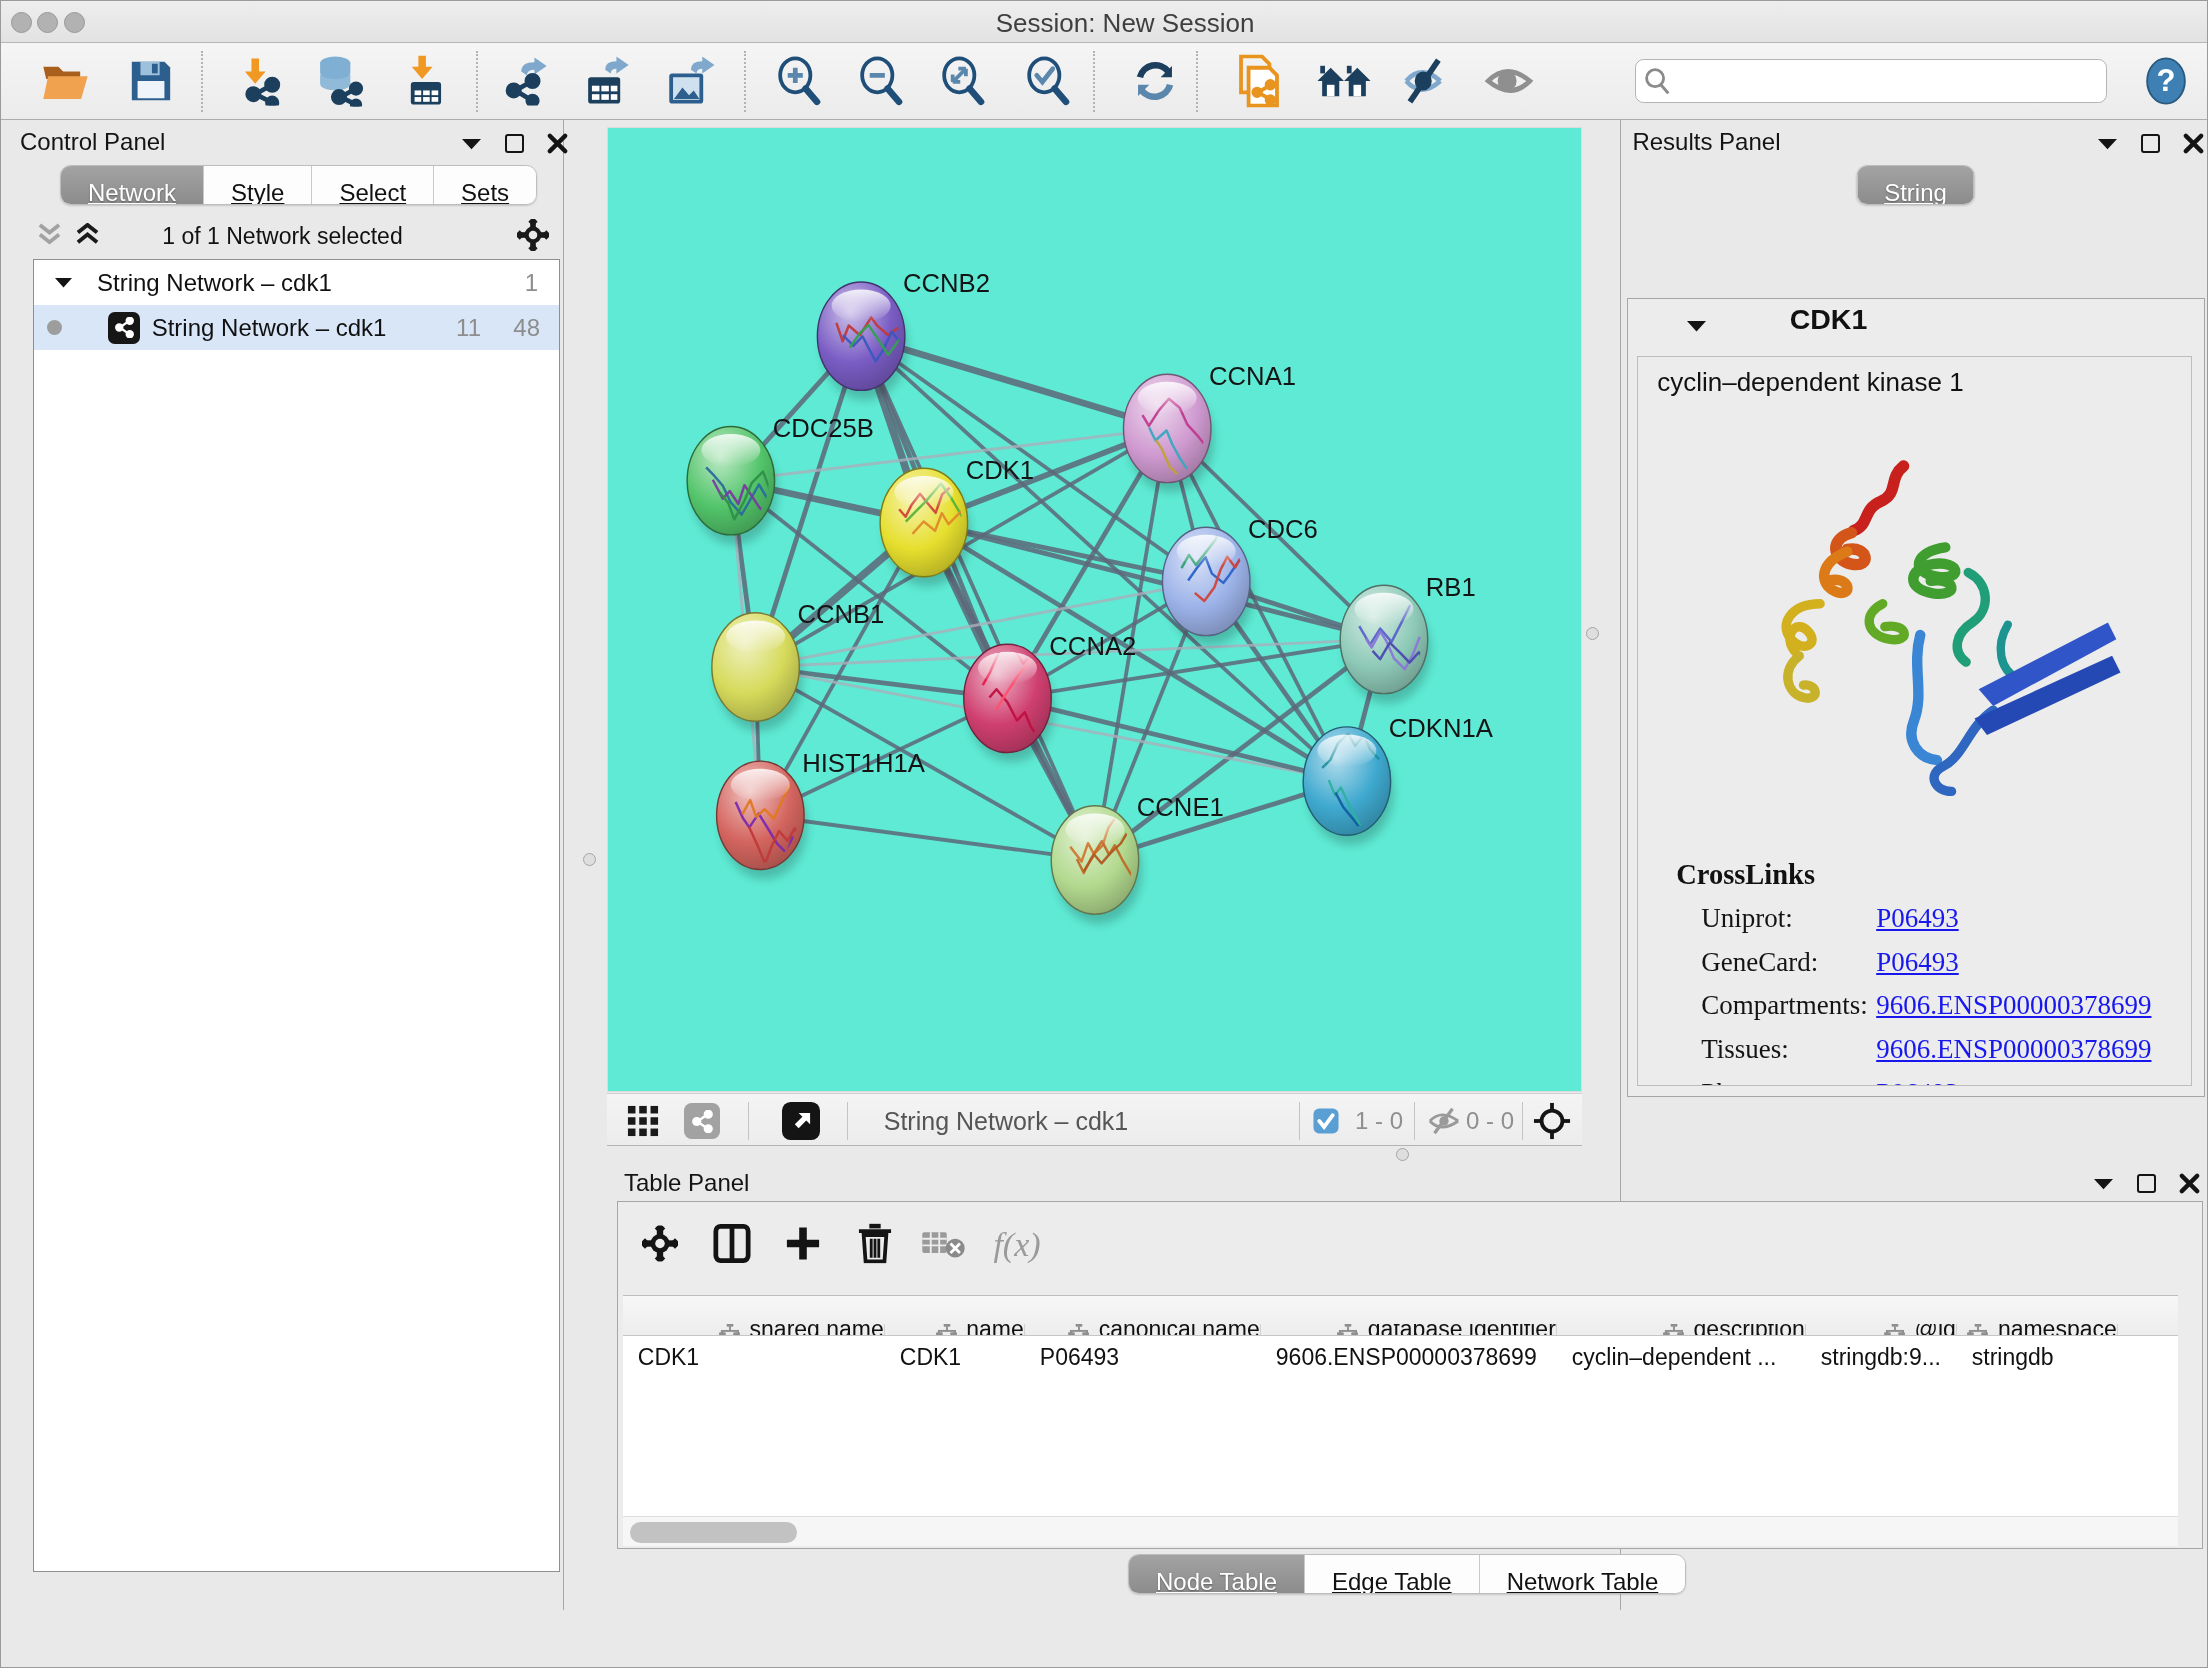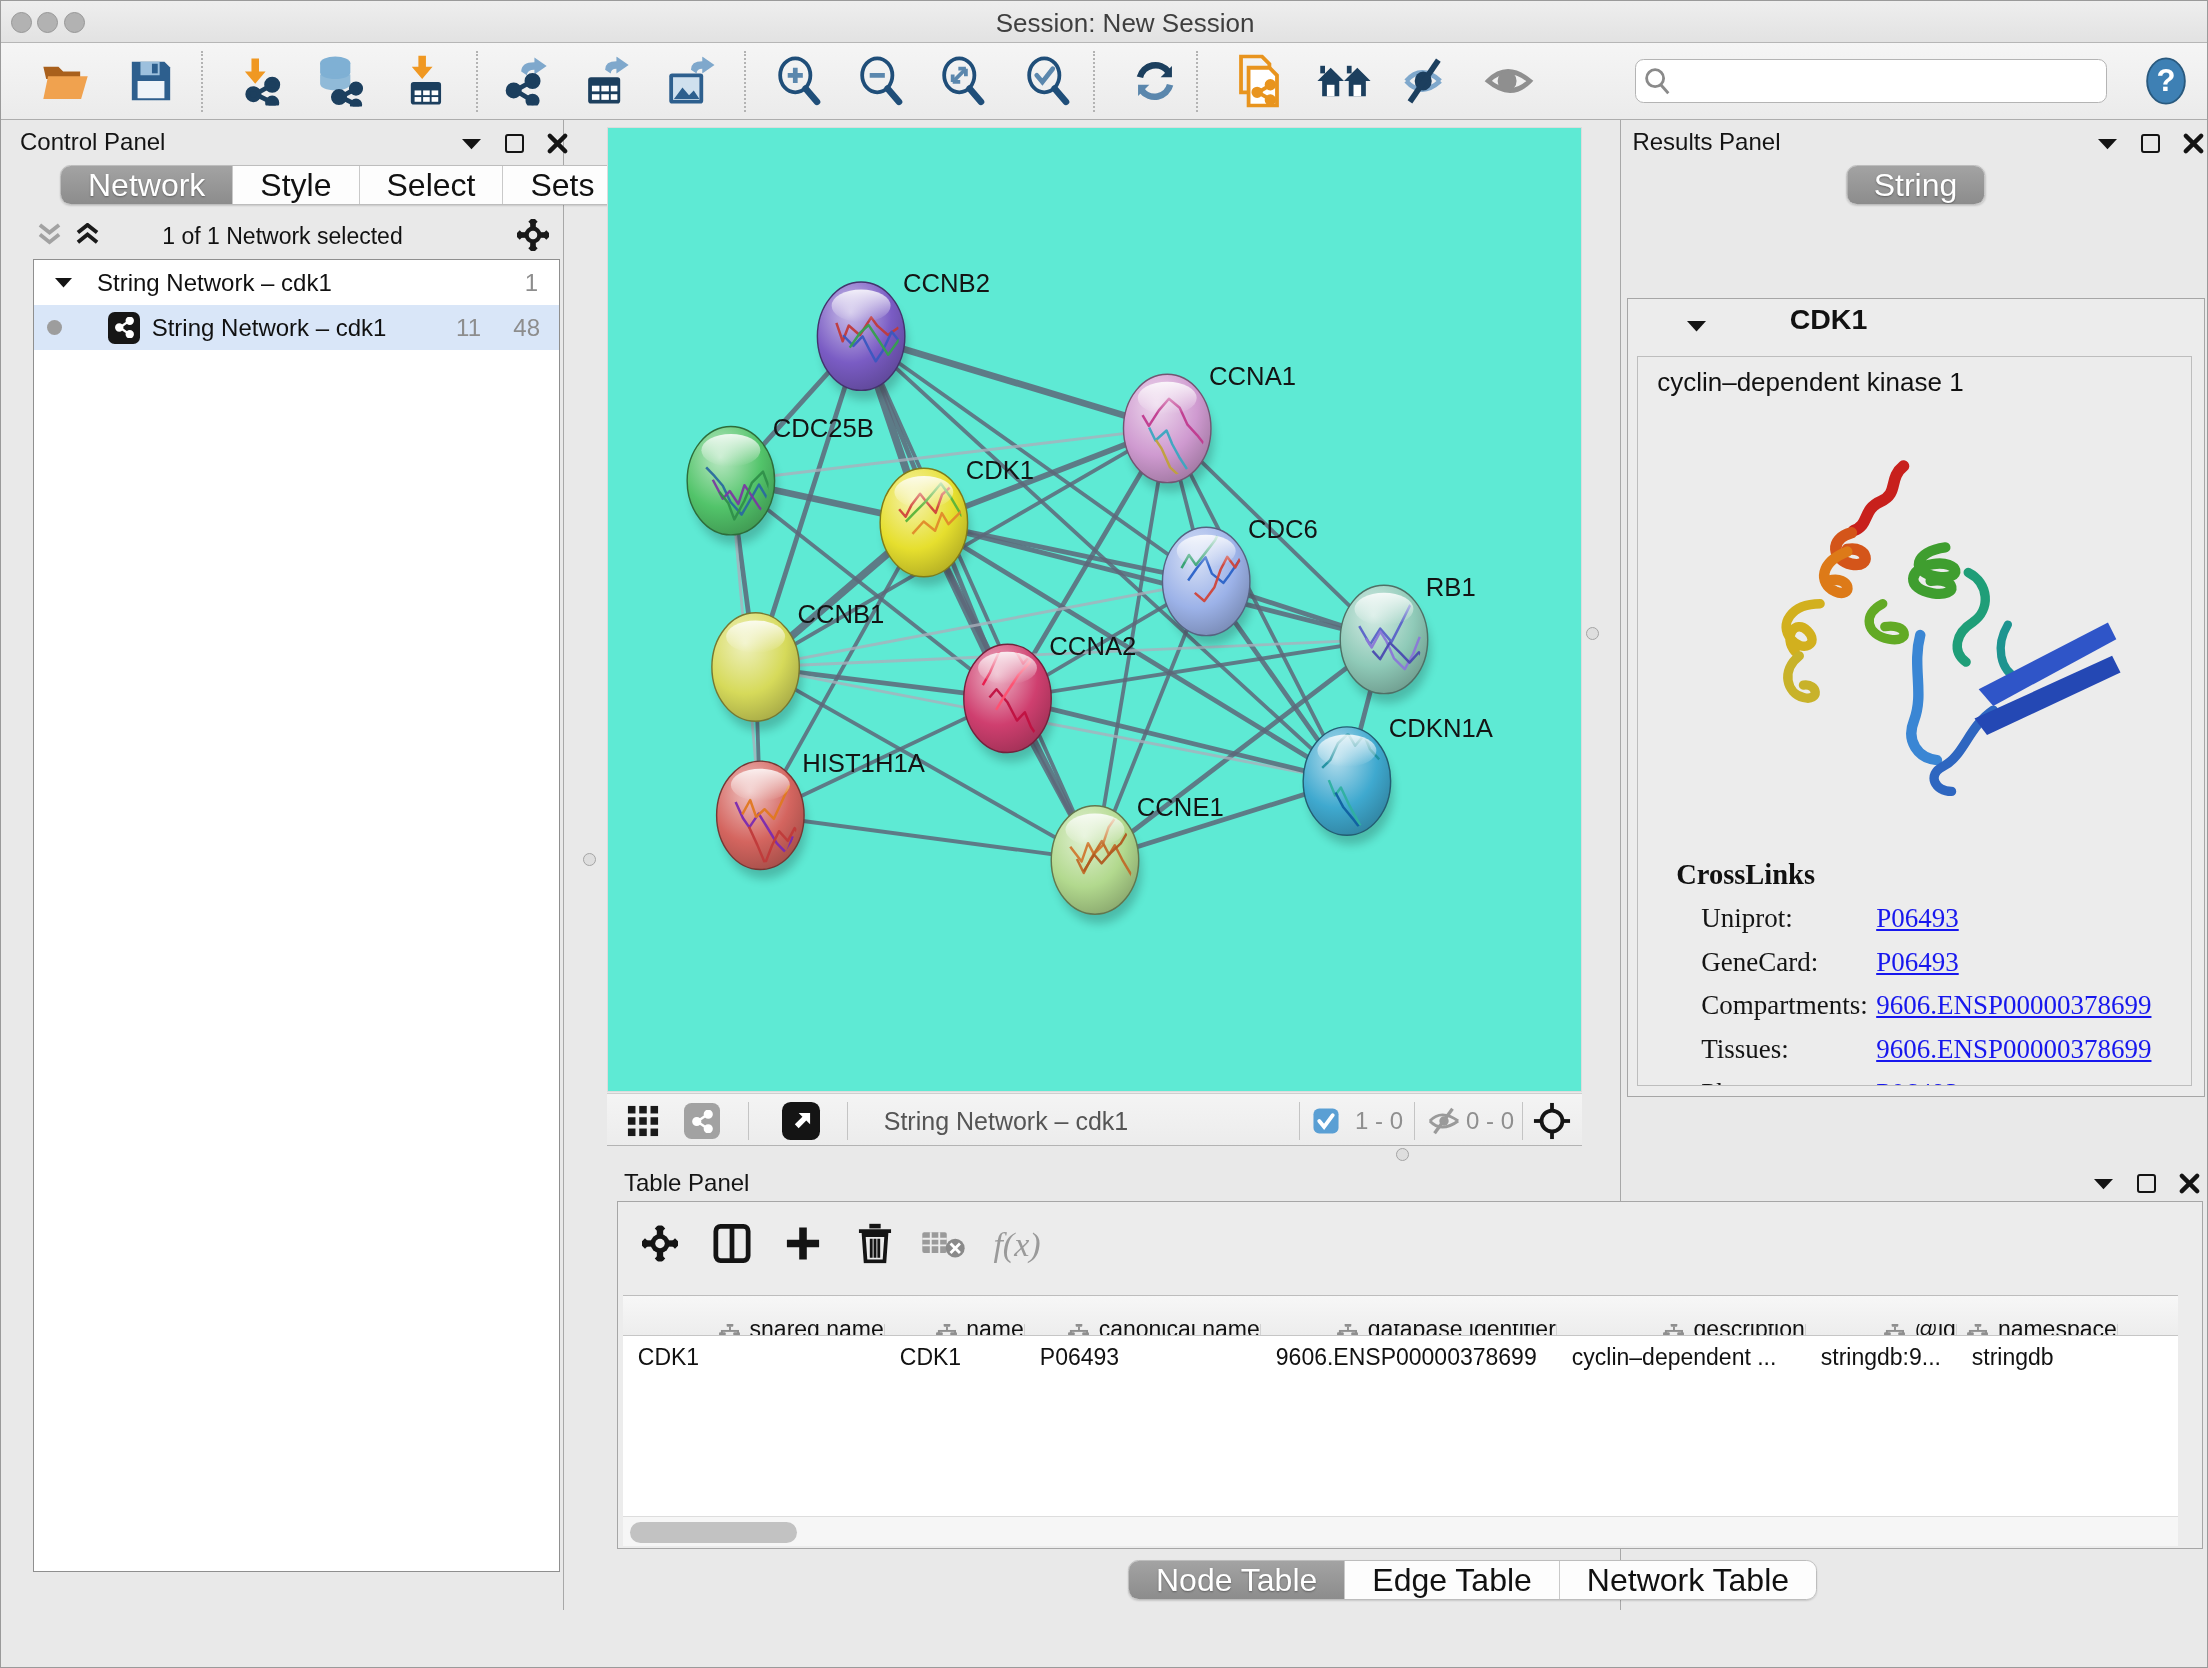--- a/index.html
+++ b/index.html
@@ -25,22 +25,22 @@
   .tbsep { position:absolute; top:7.6px; height:61px; border-left:2.9px dotted #b3b3b3; }
   #toolbar-search { position:absolute; left:1634px; top:16px; width:472px; height:44px;
     background:#fff; border:1px solid #b4b4b4; border-radius:8.6px; display:flex; align-items:center; }
   #toolbar-search input { border:none; outline:none; font-size:23px; width:409px; background:transparent; }
 
   
   .panel-title { font-size:24px; color:#141414; }
   .panel-ctrls { position:absolute; display:flex; gap:23px; align-items:center; }
   .seg { display:flex; border-radius:10.5px; overflow:hidden; border:1px solid #bdbdbd;
     box-shadow:0 1px 1.9px rgba(0,0,0,.15); height:40px; }
-  .seg .tab { padding:0 27px; line-height:38px; font-size:32px; background:#fdfdfd;
-    color:#111; border-left:1px solid #c9c9c9; }
+  .seg .tab { padding:8px 27px; line-height:38px; font-size:24px; background:#fdfdfd;
+    color:#111; border-left:1px solid #c9c9c9;text-decoration:underline; }
   .seg .tab:first-child { border-left:none; }
   .seg .tab.sel { background:linear-gradient(#a3a3a3,#8c8c8c); color:#fff;
     text-shadow:0 1px 1.9px rgba(0,0,0,.35); }
 
   
   #control-panel { position:absolute; left:0; top:119px; width:563px; height:1490px;
     background:#e9e9e9; border-right:1.9px solid #a8a8a8; }
   #cp-tabs { position:absolute; left:59px; top:45px; }
   #cp-selbar { position:absolute; left:0; top:95px; width:563px; height:40px; }
   #cp-tree { position:absolute; left:32px; top:139px; width:527px; height:1313px;
@@ -88,21 +88,21 @@
     border-bottom:1.9px solid #c6c6c6; }
   .th { display:flex; align-items:center; justify-content:flex-end; gap:9.5px; font-size:23px;
     border-right:1px solid #d2d2d2; overflow:hidden; white-space:nowrap;margin-top:28px; }
   .trow { display:flex; height:44px; }
   .td { font-size:23px; padding:7.6px 15px 0 15px; overflow:hidden; white-space:nowrap; }
   .c0{width:262px}.c1{width:140px}.c2{width:236px}.c3{width:296px}.c4{width:249px}.c5{width:151px}.c6{width:161px}
   #tp-hscroll { position:absolute; left:4.8px; top:314px; width:1555px; height:30px;
     background:#f6f6f6; border-top:1px solid #dddddd; }
   #tp-hthumb { position:absolute; left:7.6px; top:4.8px; width:167px; height:21px;
     background:#c2c2c2; border-radius:10.5px; }
-  #table-tabs { position:absolute; left:1127px; top:1553px;margin-top:6px; }
+  #table-tabs { position:absolute; left:1127px; top:1553px; }
 
   
   #status-bar { position:absolute; left:0; top:1609px; width:2208px; height:59px;
     background:#ececec; border-top:1.9px solid #b2b2b2; }
   .sb-btn { position:absolute; top:7.6px; width:55px; height:40px; background:#fafafa;
     border:1.9px solid #a8a8a8; display:flex; align-items:center; justify-content:center; }
   #memory-btn { position:absolute; left:2049px; top:8.6px; width:135px; height:40px;
     background:#fcfcfc; border:1.9px solid #a8a8a8; display:flex; align-items:center;
     justify-content:center; gap:11.4px; font-size:24px; }
   #memory-dot { width:25px; height:25px; border-radius:50%; background:#1f9e3c; }

